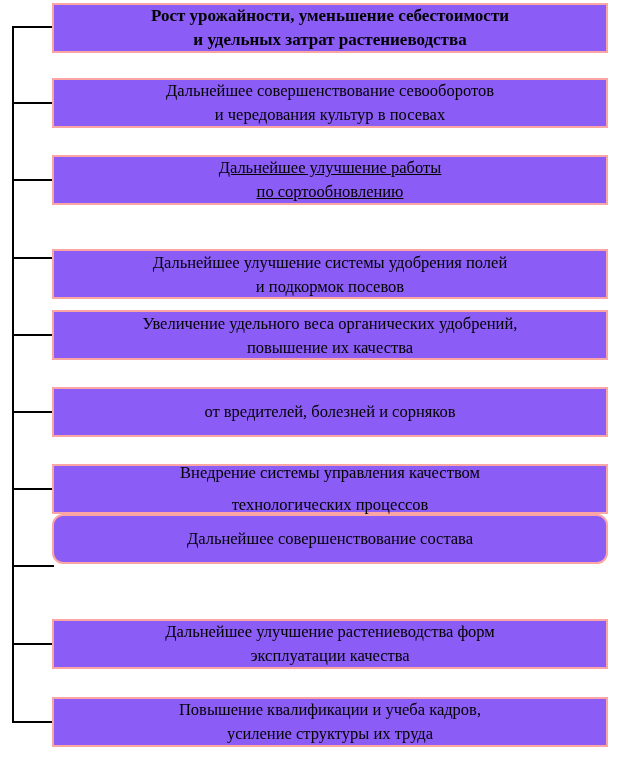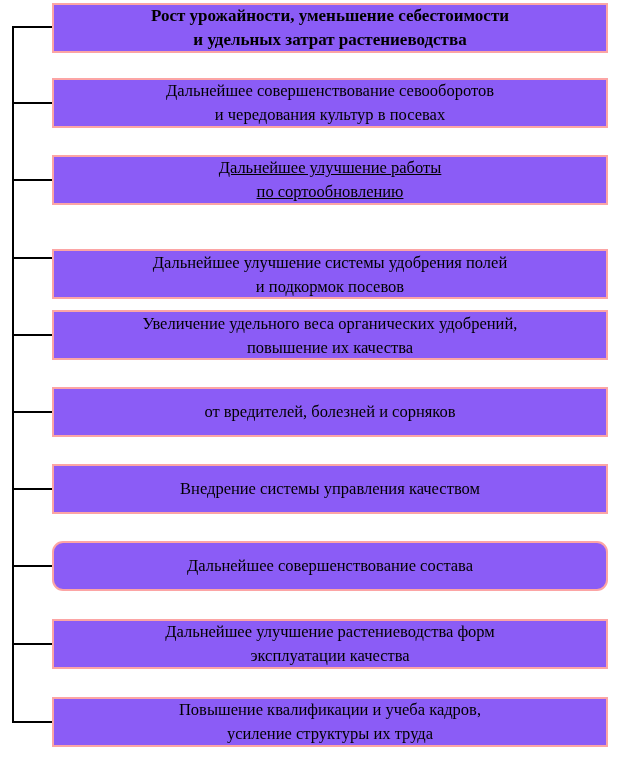--- a/index.html
+++ b/index.html
@@ -92,23 +92,24 @@
     <div>Увеличение удельного веса органических удобрений,</div>
     <div>повышение их качества</div>
   </div>
 
   <div class="box" style="top:387px;">
     <div>от вредителей, болезней и сорняков</div>
   </div>
 
   <div class="box" style="top:464px;gap:8px;">
     <div>Внедрение системы управления качеством</div>
+    <div>технологических процессов</div>
   </div>
 
-  <div class="box" style="top:541px;border-radius:11px;">
+  <div class="box" style="top:514px;border-radius:11px;">
     <div>Дальнейшее совершенствование состава</div>
   </div>
 
   <div class="box" style="top:619px;">
     <div>Дальнейшее улучшение растениеводства форм</div>
     <div>эксплуатации качества</div>
   </div>
 
   <div class="box" style="top:697px;">
     <div>Повышение квалификации и учеба кадров,</div>

